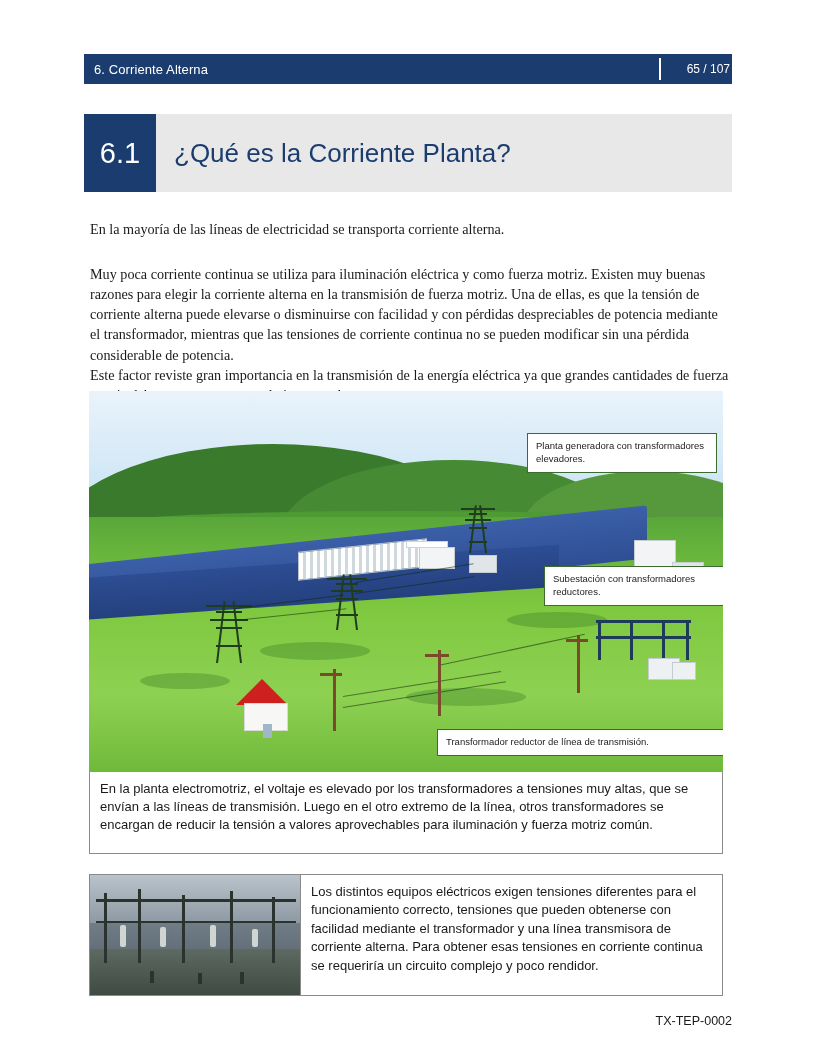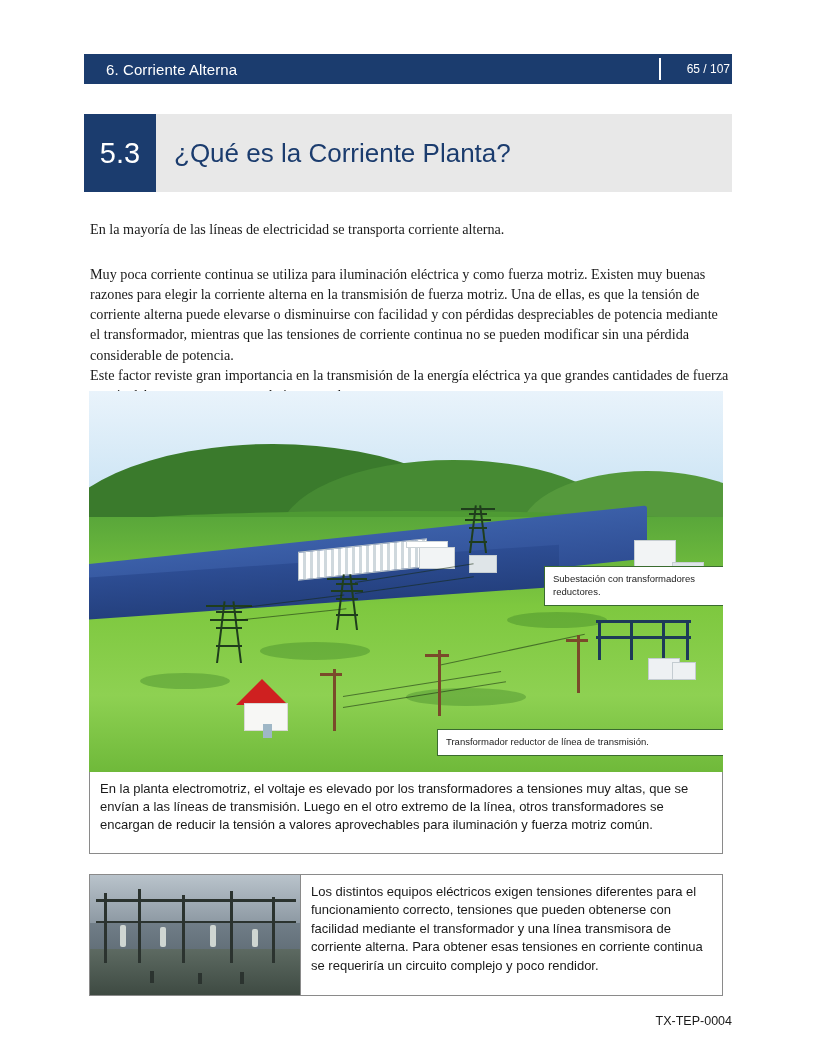--- a/index.html
+++ b/index.html
@@ -27,24 +27,23 @@
     top: 54px;
     width: 648px;
     height: 30px;
     background: #1b3c6e;
     color: #ffffff;
     display: flex;
     align-items: center;
     justify-content: space-between;
   }
   .header-chapter {
-    font-size: 15px;
+    font-size: 13px;
     padding-left: 10px;
     letter-spacing: 0.1px;
-    margin-left: 12px;
   }
   .header-right {
     display: flex;
     align-items: center;
     padding-right: 2px;
   }
   .header-sep {
     width: 2px;
     height: 22px;
     background: #ffffff;
@@ -366,21 +365,21 @@
 
   <div class="header-bar">
     <div class="header-chapter">6. Corriente Alterna</div>
     <div class="header-right">
       <div class="header-sep"></div>
       <div class="header-page">65 / 107</div>
     </div>
   </div>
 
   <div class="title-block">
-    <div class="title-num">5.3</div>
+    <div class="title-num">6.1</div>
     <div class="title-text">¿Qué es la Corriente Planta?</div>
   </div>
 
   <div class="body-text para1">En la mayoría de las líneas de electricidad se transporta corriente alterna.</div>
   <div class="body-text para2" style="white-space:pre-line;">Muy poca corriente continua se utiliza para iluminación eléctrica y como fuerza motriz. Existen muy buenas razones para elegir la corriente alterna en la transmisión de fuerza motriz. Una de ellas, es que la tensión de corriente alterna puede elevarse o disminuirse con facilidad y con pérdidas despreciables de potencia mediante el transformador, mientras que las tensiones de corriente continua no se pueden modificar sin una pérdida considerable de potencia.
 Este factor reviste gran importancia en la transmisión de la energía eléctrica ya que grandes cantidades de fuerza motriz deben transportarse a voltajes muy altos.</div>
 
   <div class="illus">
     <div class="sky"></div>
     <div class="hill-far"></div>
@@ -454,20 +453,21 @@
     <div class="pole-arm" style="left:36.5%;top:74%;width:22px;"></div>
     <div class="pole" style="left:55%;top:68%;height:66px;"></div>
     <div class="pole-arm" style="left:53%;top:69%;width:24px;"></div>
     <div class="pole" style="left:77%;top:64%;height:58px;"></div>
     <div class="pole-arm" style="left:75.3%;top:65%;width:22px;"></div>
 
     <div class="house-roof"></div>
     <div class="house-body"></div>
     <div class="house-door"></div>
 
+    <div class="callout c1">Planta generadora con transformadores elevadores.</div>
     <div class="callout c3">Transformador reductor de línea de transmisión.</div>
     <div class="callout c2">Subestación con transformadores reductores.</div>
   </div>
 
   <div class="caption-box">En la planta electromotriz, el voltaje es elevado por los transformadores a tensiones muy altas, que se envían a las líneas de transmisión. Luego en el otro extremo de la línea, otros transformadores se encargan de reducir la tensión a valores aprovechables para iluminación y fuerza motriz común.</div>
 
   <div class="bottom-row">
     <div class="photo">
       <div class="ph-sky"></div>
       <div class="ph-ground"></div>
@@ -482,15 +482,15 @@
       <div class="ph-insul" style="left:70px;top:52px;width:6px;height:20px;"></div>
       <div class="ph-insul" style="left:120px;top:50px;width:6px;height:22px;"></div>
       <div class="ph-insul" style="left:162px;top:54px;width:6px;height:18px;"></div>
       <div class="ph-struct" style="left:60px;top:96px;width:4px;height:12px;"></div>
       <div class="ph-struct" style="left:108px;top:98px;width:4px;height:11px;"></div>
       <div class="ph-struct" style="left:150px;top:97px;width:4px;height:12px;"></div>
     </div>
     <div class="bottom-text">Los distintos equipos eléctricos exigen tensiones diferentes para el funcionamiento correcto, tensiones que pueden obtenerse con facilidad mediante el transformador y una línea transmisora de corriente alterna. Para obtener esas tensiones en corriente continua se requeriría un circuito complejo y poco rendidor.</div>
   </div>
 
-  <div class="footer-code">TX-TEP-0004</div>
+  <div class="footer-code">TX-TEP-0002</div>
 
 </div>
 
 </body></html>

